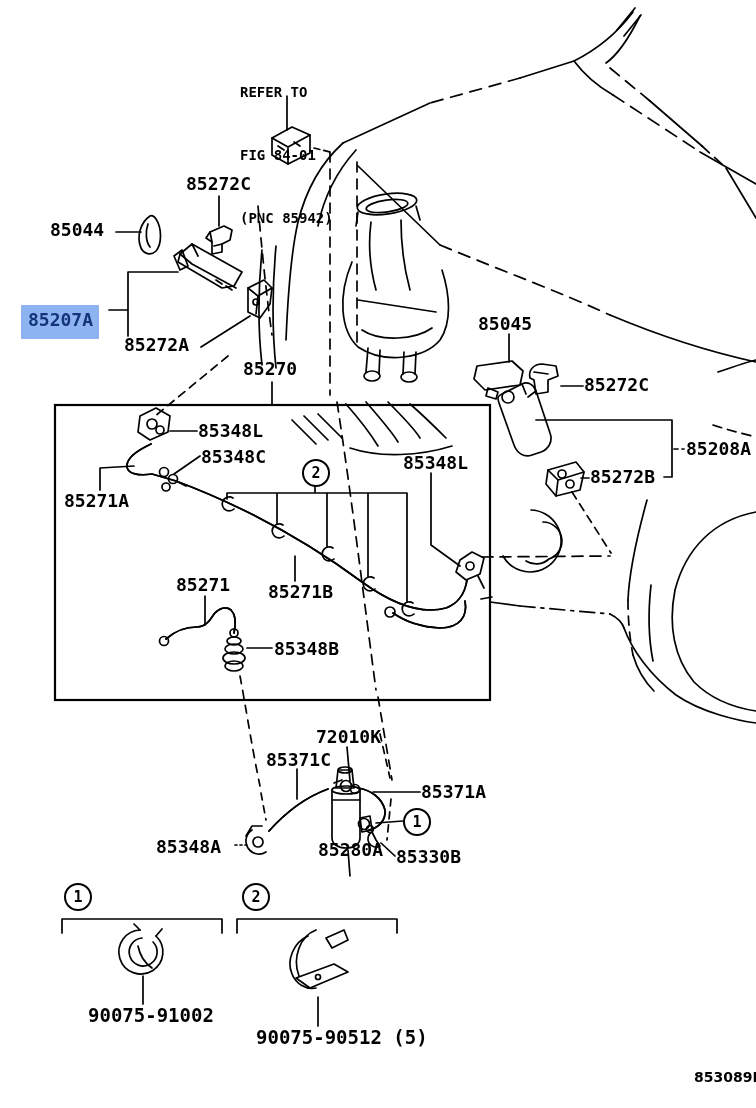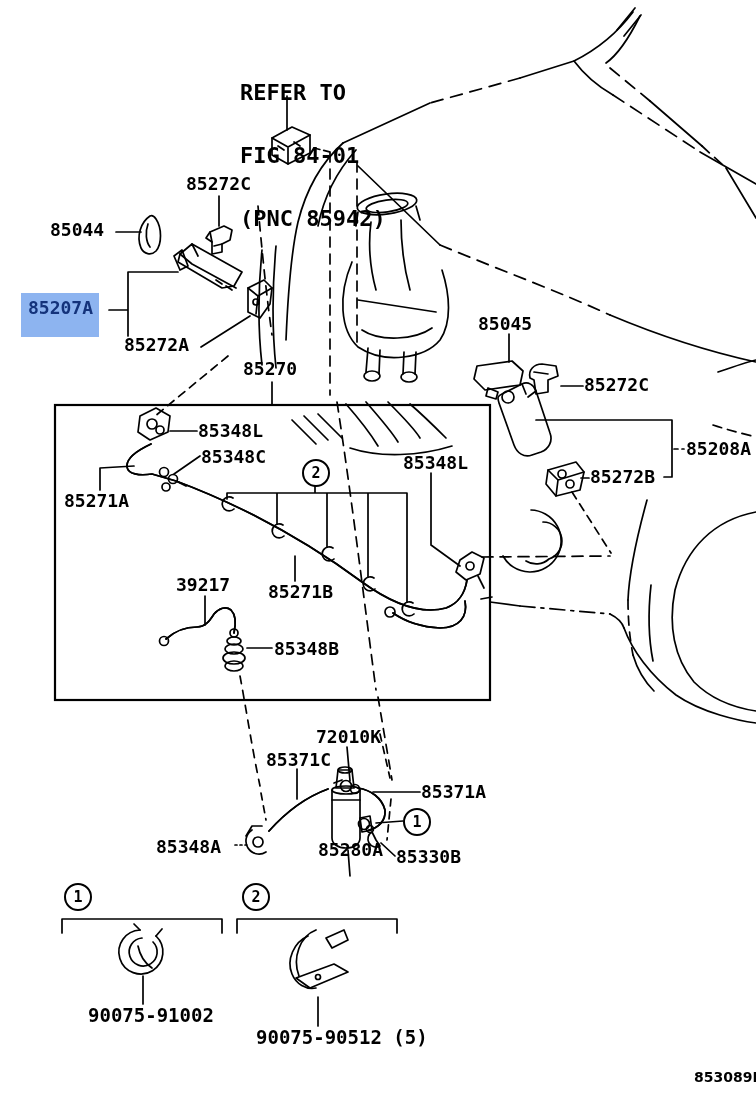--- a/index.html
+++ b/index.html
@@ -11,25 +11,26 @@
   #art{position:absolute;left:0;top:0;}
   #art path, #art line, #art circle, #art ellipse, #art polyline{
     fill:none; stroke:var(--line); stroke-width:1.7; stroke-linecap:round; stroke-linejoin:round;
   }
   .lbl{
     position:absolute; font-weight:bold; font-size:18px; line-height:1;
     color:#000; white-space:nowrap; letter-spacing:0px;
   }
   .lbl.small{font-size:19px;}
   .note{
-    position:absolute; font-weight:bold; font-size:22px; line-height:21px;
+    position:absolute; font-weight:bold; font-size:14px; line-height:21px;
     color:#000; white-space:pre;
   }
   .hl{
-    padding:6px 6px 20px 7px;
+    padding:6px 6px 10px 7px;
+    margin-top:12px;
   }
   .circ{
     position:absolute; width:24px; height:24px; border:2px solid var(--line);
     border-radius:50%; text-align:center; line-height:24px; font-size:15px;
     font-weight:bold; color:#000; background:#fff;
   }
   .code{
     position:absolute; font-family:"DejaVu Sans","Liberation Sans",sans-serif;
     font-weight:bold; font-size:14px; color:#000;
   }
@@ -286,21 +287,21 @@
   <div class="lbl" style="left:124px;top:336px;">85272A</div>
   <div class="lbl" style="left:243px;top:360px;">85270</div>
   <div class="lbl" style="left:478px;top:315px;">85045</div>
   <div class="lbl" style="left:584px;top:376px;">85272C</div>
   <div class="lbl" style="left:686px;top:440px;">85208A</div>
   <div class="lbl" style="left:590px;top:468px;">85272B</div>
   <div class="lbl" style="left:198px;top:422px;">85348L</div>
   <div class="lbl" style="left:201px;top:448px;">85348C</div>
   <div class="lbl" style="left:64px;top:492px;">85271A</div>
   <div class="lbl" style="left:403px;top:454px;">85348L</div>
-  <div class="lbl" style="left:176px;top:576px;">39217</div>
+  <div class="lbl" style="left:176px;top:576px;">85271</div>
   <div class="lbl" style="left:268px;top:583px;">85271B</div>
   <div class="lbl" style="left:274px;top:640px;">85348B</div>
   <div class="lbl" style="left:316px;top:728px;">72010K</div>
   <div class="lbl" style="left:266px;top:751px;">85371C</div>
   <div class="lbl" style="left:421px;top:783px;text-align:right;">85371A</div>
   <div class="lbl" style="left:156px;top:838px;text-align:right;">85348A</div>
   <div class="lbl" style="left:396px;top:848px;">85330B</div>
   <div class="lbl" style="left:318px;top:841px;">85280A</div>
 
   <div class="circ" style="left:302px;top:459px;">2</div>

